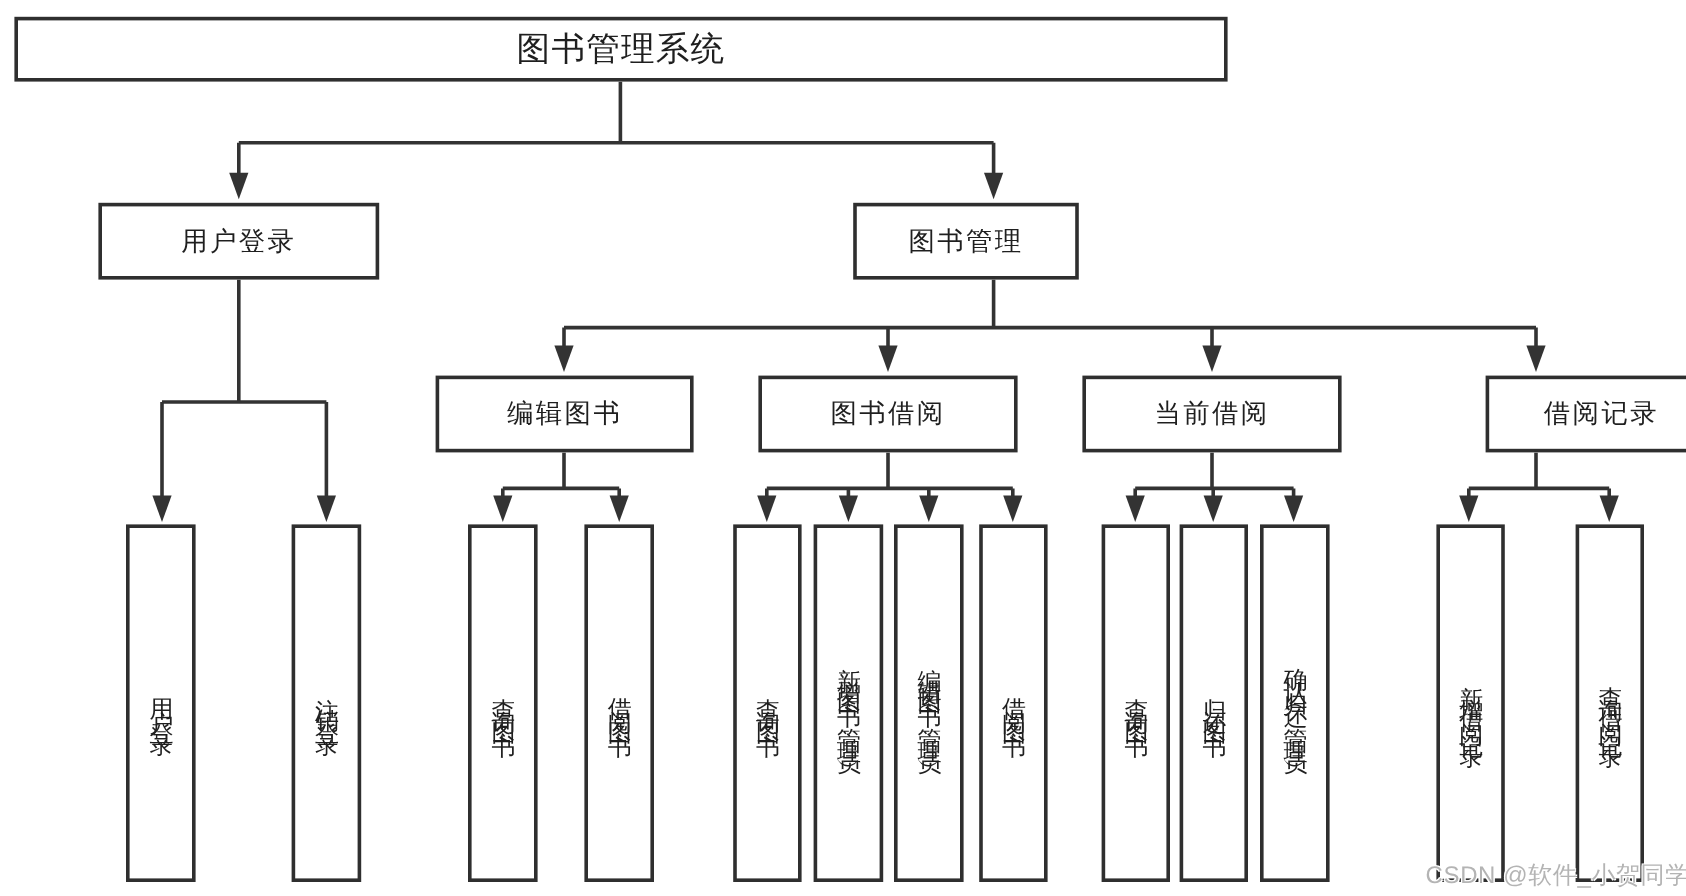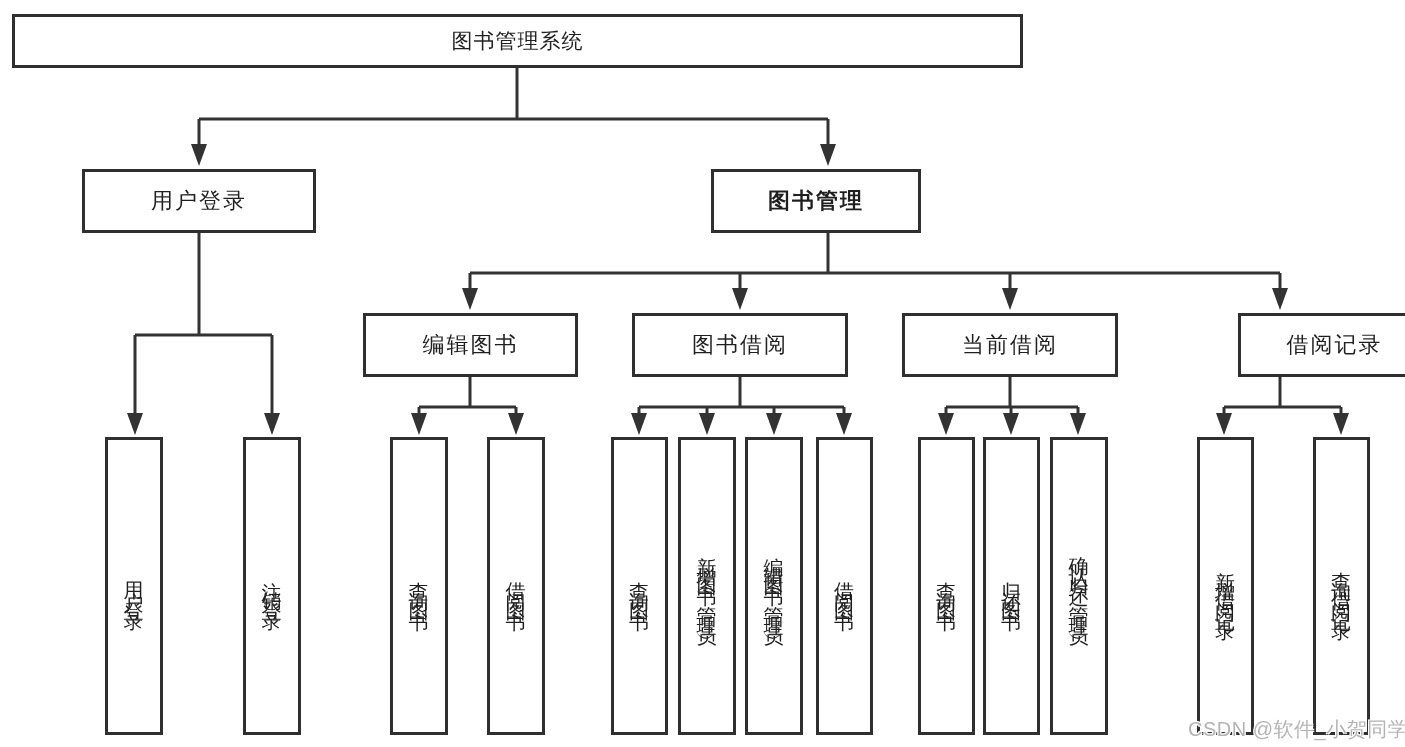--- a/index.html
+++ b/index.html
@@ -38,21 +38,21 @@
     box-sizing: border-box;
     border: 3px solid var(--border);
     background: #ffffff;
     color: var(--text);
     display: flex;
     align-items: center;
     justify-content: center;
     z-index: 2;
   }
   .h-box { font-size: 22px; letter-spacing: 2px; }
-  .root-box { font-size: 21px; letter-spacing: 1px; }
+  .root-box { font-size: 28px; letter-spacing: 1px; }
   .v-box .v-label {
     writing-mode: vertical-rl;
     font-size: 20px;
     letter-spacing: 10px;
     line-height: 1.1;
     white-space: nowrap;
   }
   .watermark {
     position: absolute;
     left: 1188px;
@@ -109,21 +109,21 @@
     <g>
       <path d="M1280 377 V407 M1224 407 H1341 M1224 407 V414 M1341 407 V414"></path>
       <polygon points="1224,435 1216,413 1232,413"></polygon>
       <polygon points="1341,435 1333,413 1349,413"></polygon>
     </g>
   </svg>
 
   <div class="box h-box root-box" style="left:12px; top:14px; width:1011px; height:54px;">图书管理系统</div>
 
   <div class="box h-box" style="left:82px; top:169px; width:234px; height:64px;">用户登录</div>
-  <div class="box h-box" style="left:711px; top:169px; width:210px; height:64px;font-weight:bold;">图书管理</div>
+  <div class="box h-box" style="left:711px; top:169px; width:188px; height:64px;">图书管理</div>
 
   <div class="box h-box" style="left:363px; top:313px; width:215px; height:64px;">编辑图书</div>
   <div class="box h-box" style="left:632px; top:313px; width:216px; height:64px;">图书借阅</div>
   <div class="box h-box" style="left:902px; top:313px; width:216px; height:64px;">当前借阅</div>
   <div class="box h-box" style="left:1238px; top:313px; width:193px; height:64px;">借阅记录</div>
 
   <div class="box v-box" style="left:105px; top:437px; width:58px; height:298px;">
     <span class="v-label">用户登录</span>
   </div>
   <div class="box v-box" style="left:243px; top:437px; width:58px; height:298px;">

